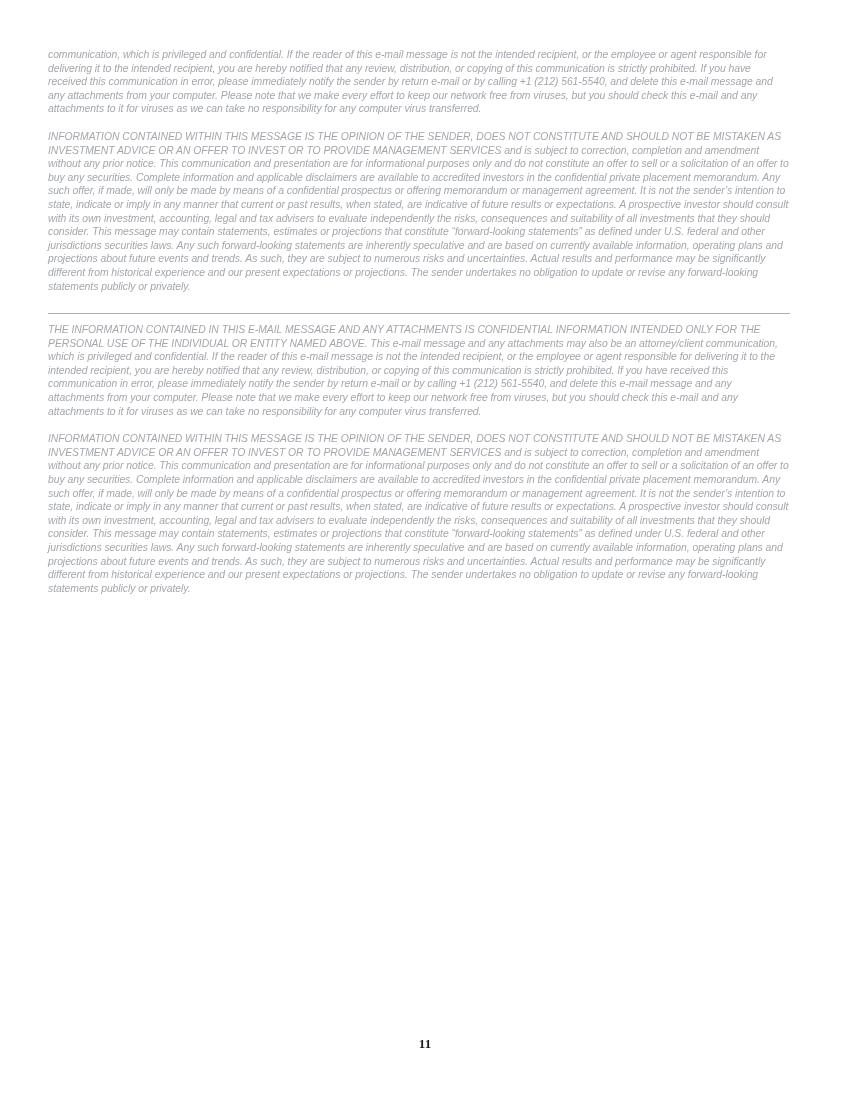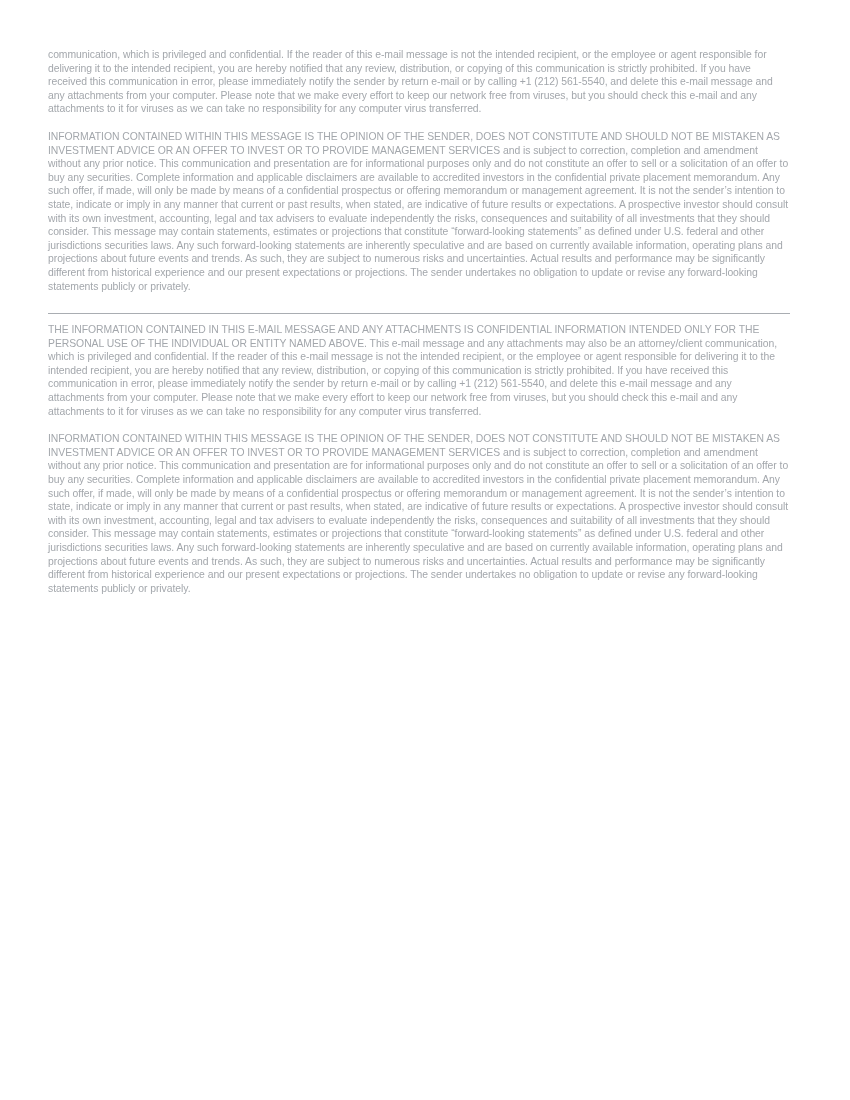--- a/index.html
+++ b/index.html
@@ -16,20 +16,21 @@
     font-family: "Liberation Sans", sans-serif;
   }
   .content {
     position: absolute;
     left: 48px;
     top: 48px;
     width: 742px;
   }
   .disclaimer-block {
     margin: 0;
+    font-style: italic;
   }
   .para {
     margin: 0 0 14px 0;
     font-size: 10.4px;
     line-height: 13.6px;
     color: #a3a7ac;
     text-align: left;
     letter-spacing: -0.05px;
     word-spacing: 0px;
   }
@@ -75,14 +76,15 @@
 
     <hr class="separator">
 
     <div class="disclaimer-block">
       <p class="para">THE INFORMATION CONTAINED IN THIS E-MAIL MESSAGE AND ANY ATTACHMENTS IS CONFIDENTIAL INFORMATION INTENDED ONLY FOR THE PERSONAL USE OF THE INDIVIDUAL OR ENTITY NAMED ABOVE.  This e-mail message and any attachments may also be an attorney/client communication, which is privileged and confidential.  If the reader of this e-mail message is not the intended recipient, or the employee or agent responsible for delivering it to the intended recipient, you are hereby notified that any review, distribution, or copying of this communication is strictly prohibited.  If you have received this communication in error, please immediately notify the sender by return e-mail or by calling +1 (212) 561-5540, and delete this e-mail message and any attachments from your computer.  Please note that we make every effort to keep our network free from viruses, but you should check this e-mail and any attachments to it for viruses as we can take no responsibility for any computer virus transferred.</p>
       <p class="para">INFORMATION CONTAINED WITHIN THIS MESSAGE IS THE OPINION OF THE SENDER, DOES NOT CONSTITUTE AND SHOULD NOT BE MISTAKEN AS INVESTMENT ADVICE OR AN OFFER TO INVEST OR TO PROVIDE MANAGEMENT SERVICES and is subject to correction, completion and amendment without any prior notice. This communication and presentation are for informational purposes only and do not constitute an offer to sell or a solicitation of an offer to buy any securities. Complete information and applicable disclaimers are available to accredited investors in the confidential private placement memorandum. Any such offer, if made, will only be made by means of a confidential prospectus or offering memorandum or management agreement. It is not the sender’s intention to state, indicate or imply in any manner that current or past results, when stated, are indicative of future results or expectations. A prospective investor should consult with its own investment, accounting, legal and tax advisers to evaluate independently the risks, consequences and suitability of all investments that they should consider. This message may contain statements, estimates or projections that constitute “forward-looking statements” as defined under U.S. federal and other jurisdictions securities laws. Any such forward-looking statements are inherently speculative and are based on currently available information, operating plans and projections about future events and trends. As such, they are subject to numerous risks and uncertainties. Actual results and performance may be significantly different from historical experience and our present expectations or projections. The sender undertakes no obligation to update or revise any forward-looking statements publicly or privately.</p>
     </div>
 
   </div>
 
+  <div class="page-number">11</div>
 
 </div>
 
 </body></html>

